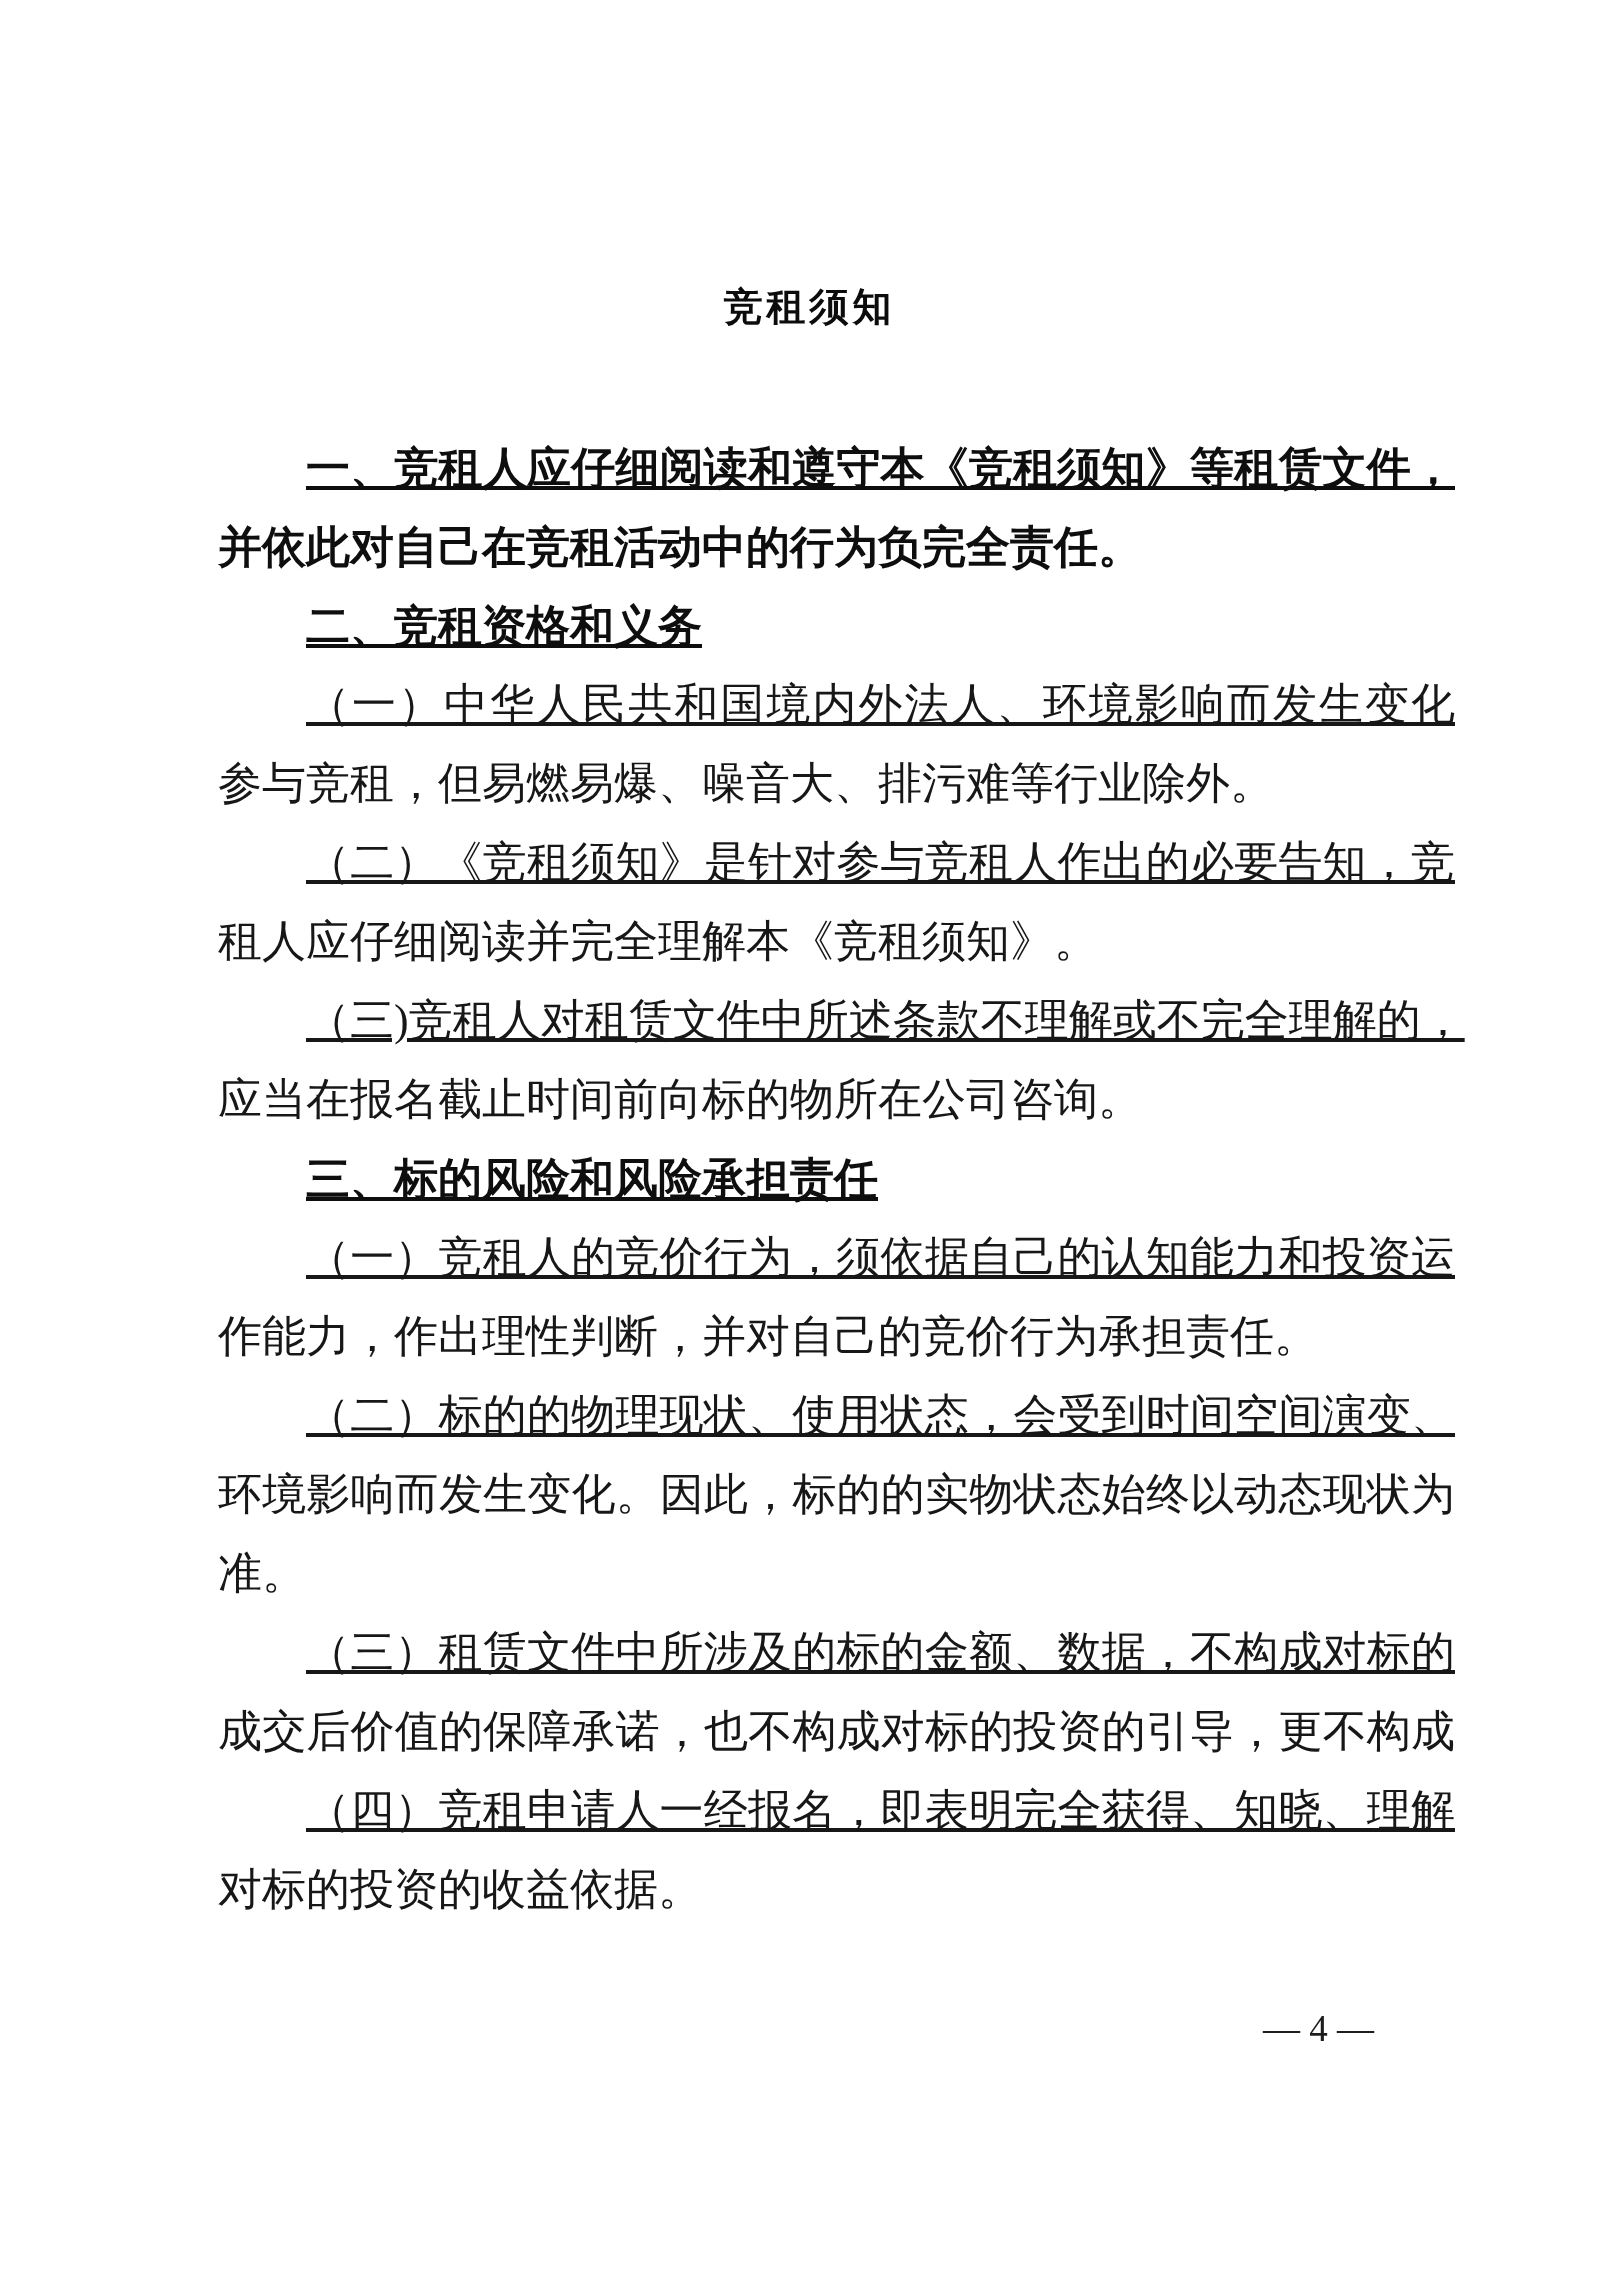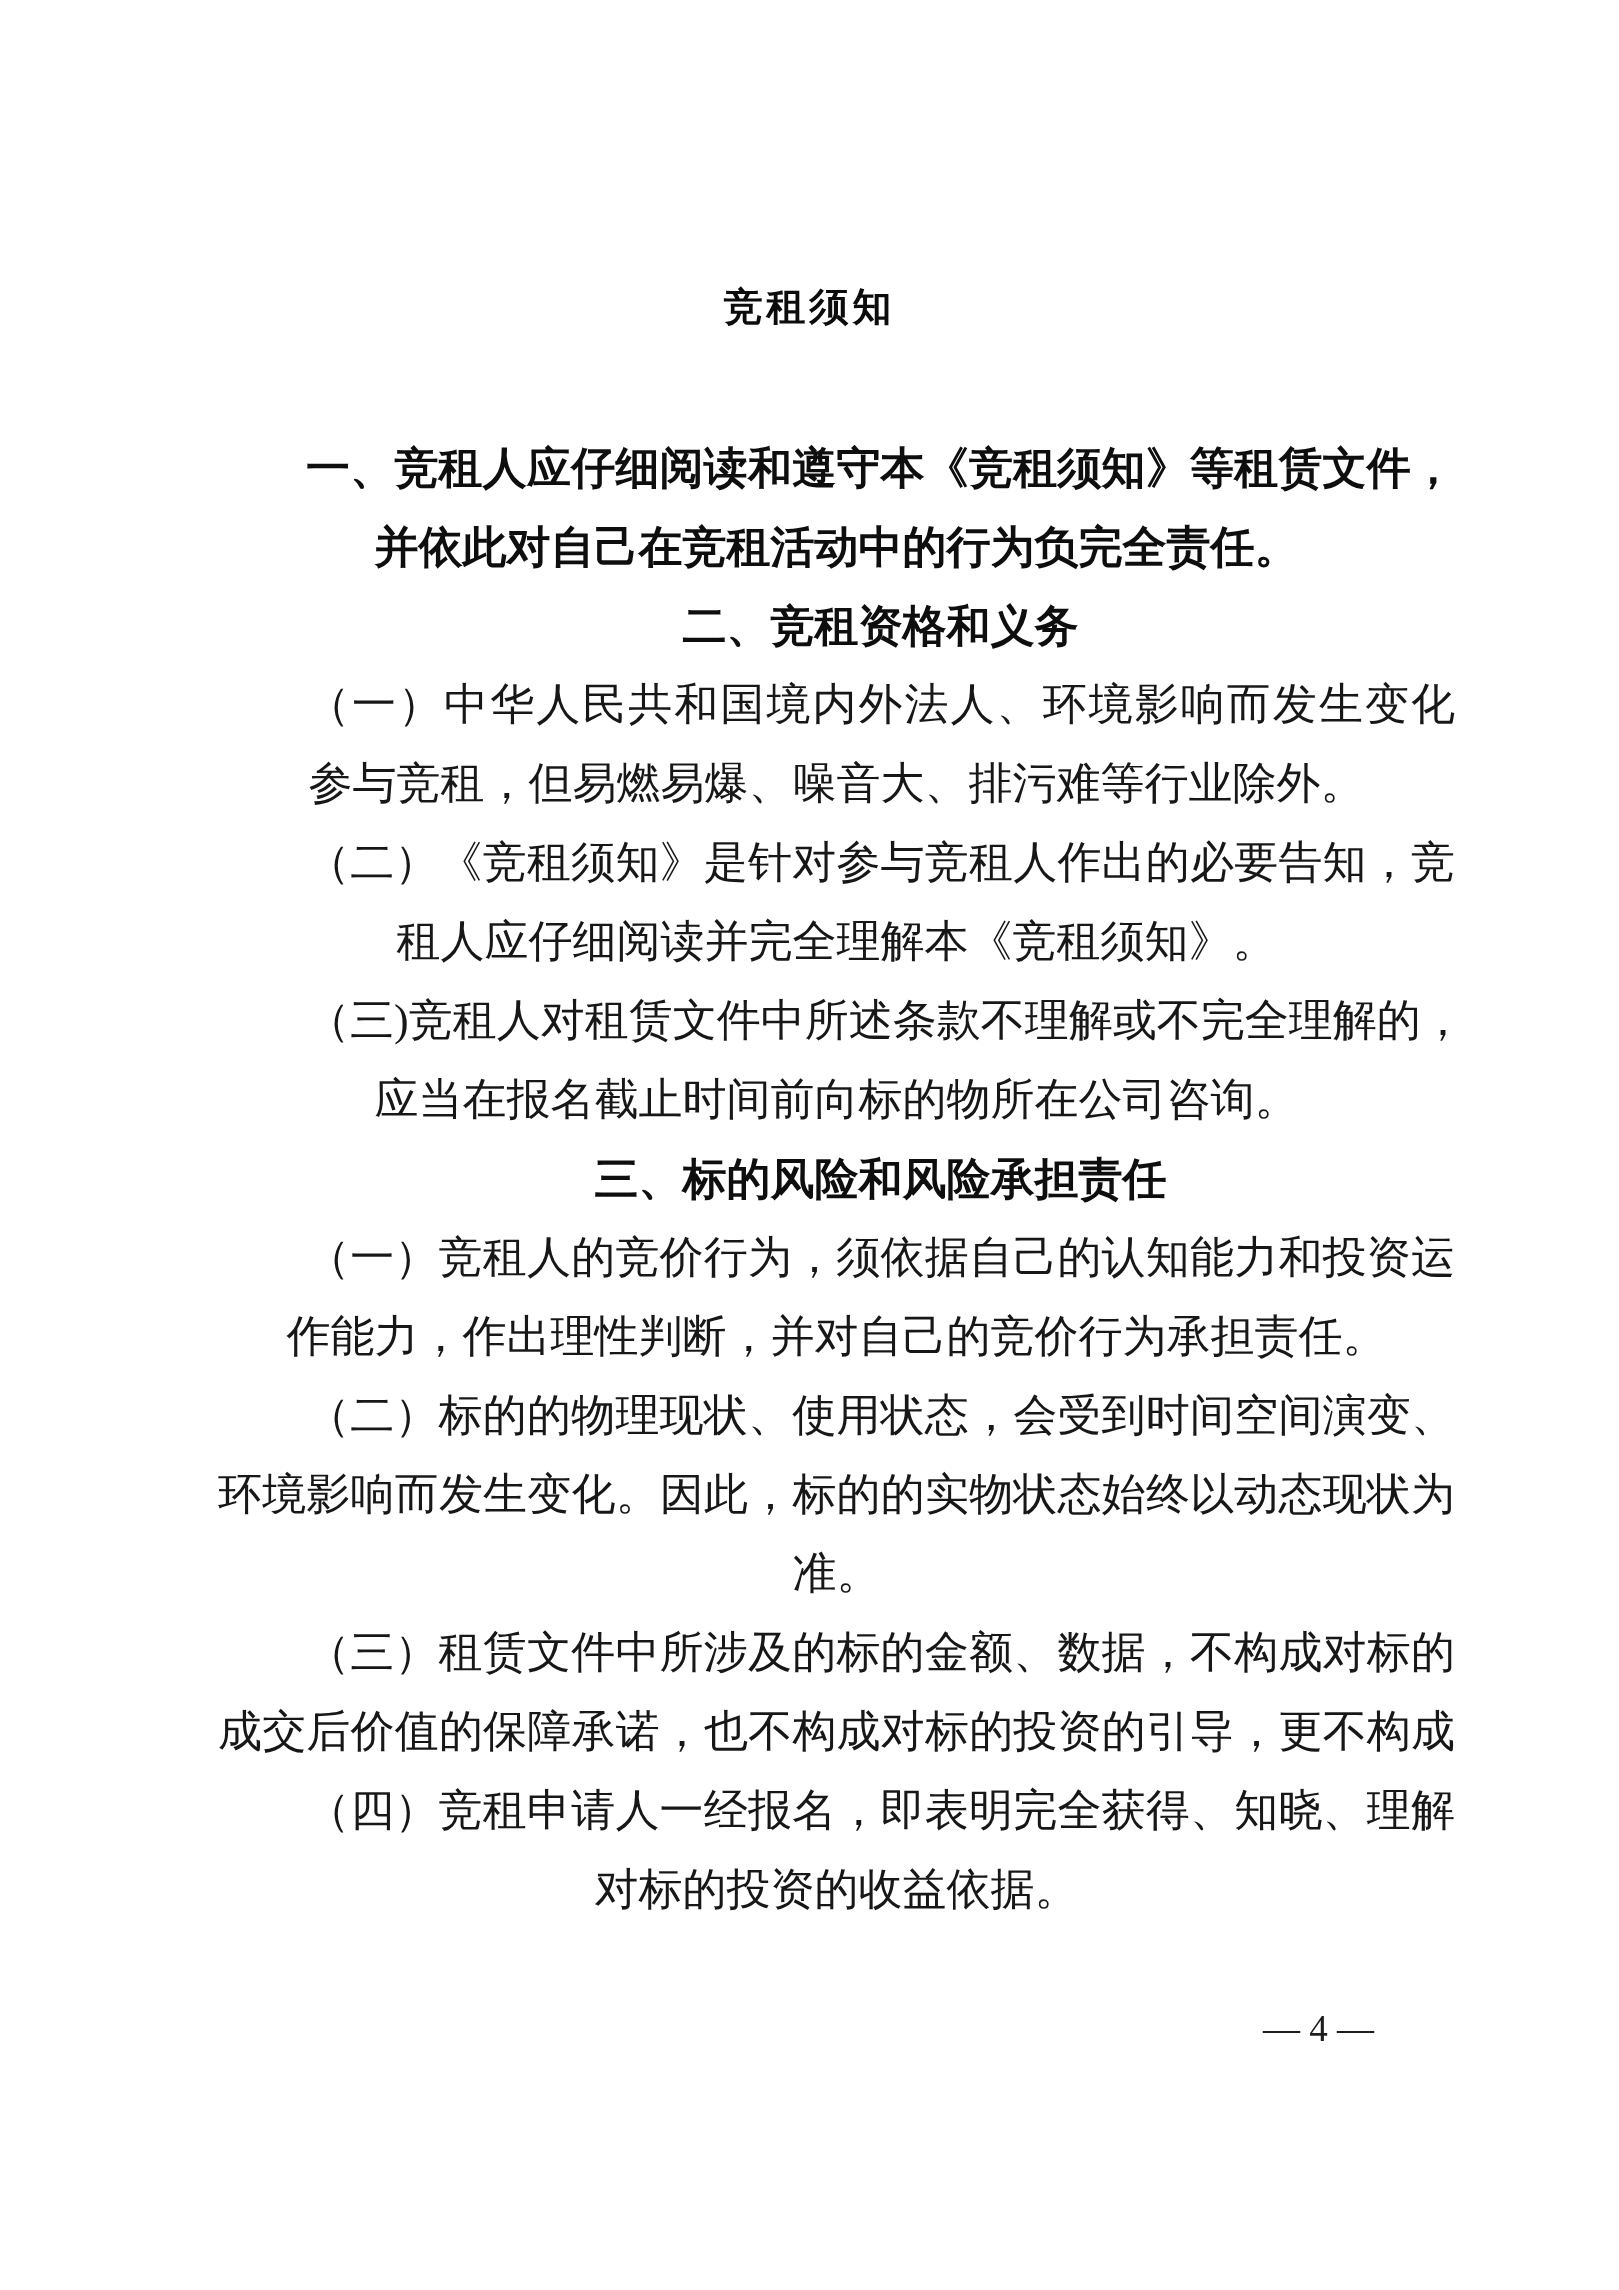--- a/index.html
+++ b/index.html
@@ -34,31 +34,32 @@
     left: 218px;
     top: 428px;
     width: 1237px;
     font-size: 44px;
     color: #171717;
   }
   .line {
     height: 79px;
     line-height: 79px;
     white-space: nowrap;
-    text-align: center;
+    text-align: left;
     font-family: "Liberation Serif", serif;
     font-weight: normal;
   }
   .bold {
     font-family: "Liberation Sans", sans-serif;
     font-weight: bold;
     color: #0e0e0e;
   }
   .indent {
     text-indent: 88px;
+    text-decoration: underline;
   }
   .just {
     text-align: justify;
     text-align-last: justify;
   }
   .page-number {
     position: absolute;
     top: 2009px;
     right: 245px;
     font-family: "Liberation Serif", serif;

